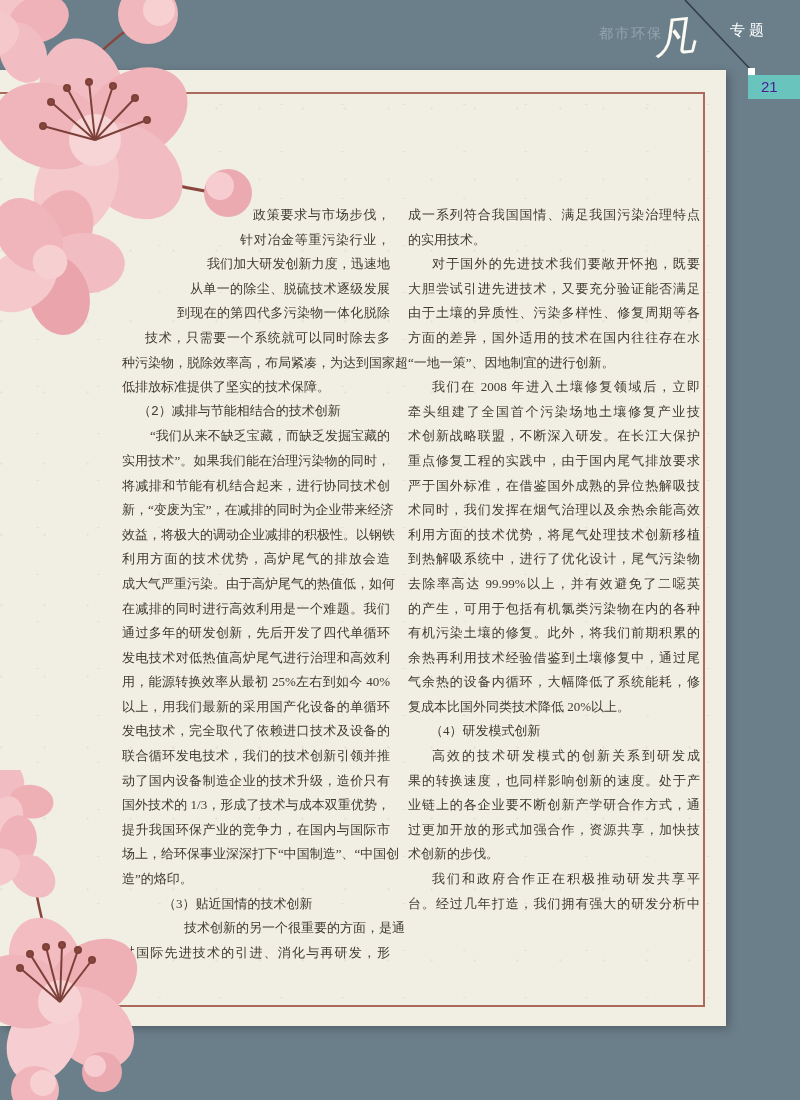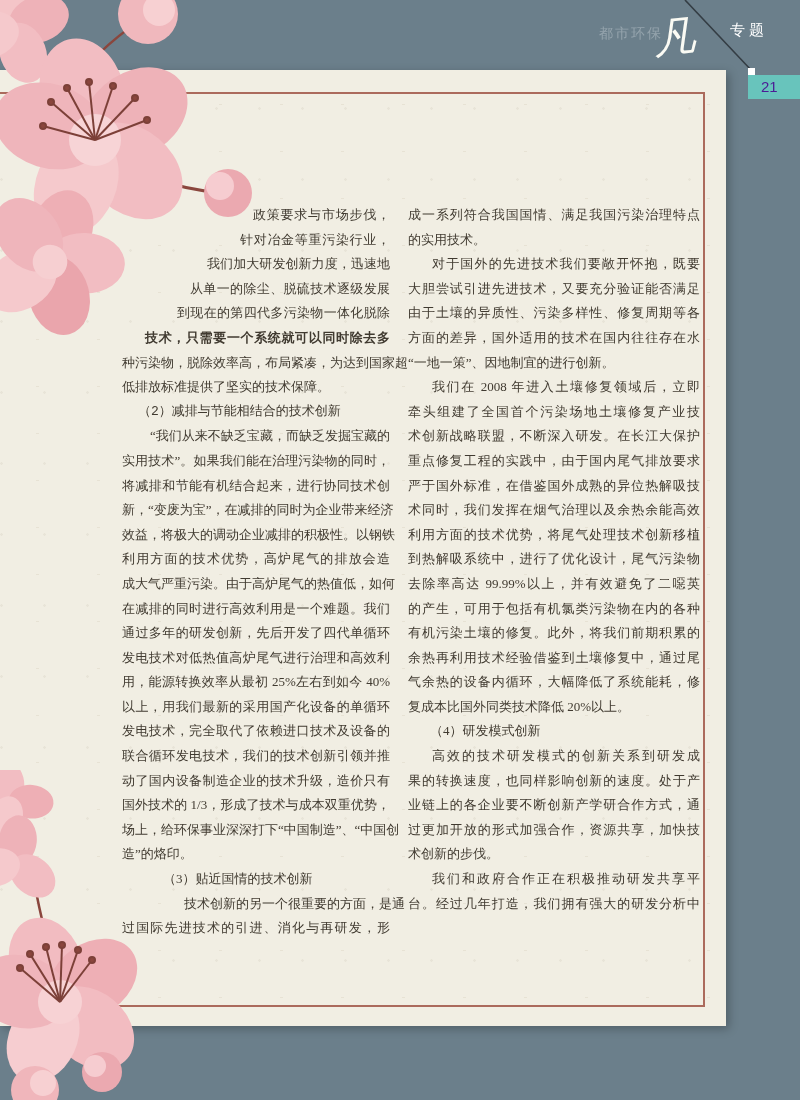--- a/index.html
+++ b/index.html
@@ -79,40 +79,41 @@
 
 <div class="page">
   <div class="speckle"></div>
   <div class="frame"></div>
   <div class="col col-left">
       <div class="line" style="padding-left: 131px;">政策要求与市场步伐，</div>
       <div class="line" style="padding-left: 118px;">针对冶金等重污染行业，</div>
       <div class="line" style="padding-left: 85px;">我们加大研发创新力度，迅速地</div>
       <div class="line" style="padding-left: 68px;">从单一的除尘、脱硫技术逐级发展</div>
       <div class="line" style="padding-left: 55px;">到现在的第四代多污染物一体化脱除</div>
-      <div class="line" style="padding-left: 23px; font-weight: bold;">技术，只需要一个系统就可以同时除去多</div>
+      <div class="line" style="padding-left: 23px;">技术，只需要一个系统就可以同时除去多</div>
       <div class="line">种污染物，脱除效率高，布局紧凑，为达到国家超</div>
       <div class="line end">低排放标准提供了坚实的技术保障。</div>
       <div class="line end" style="padding-left: 16px; font-family: Liberation Mono, monospace;">（2）减排与节能相结合的技术创新</div>
       <div class="line" style="padding-left: 28px;">“我们从来不缺乏宝藏，而缺乏发掘宝藏的</div>
       <div class="line">实用技术”。如果我们能在治理污染物的同时，</div>
       <div class="line">将减排和节能有机结合起来，进行协同技术创</div>
       <div class="line">新，“变废为宝”，在减排的同时为企业带来经济</div>
       <div class="line">效益，将极大的调动企业减排的积极性。以钢铁</div>
       <div class="line">利用方面的技术优势，高炉尾气的排放会造</div>
       <div class="line">成大气严重污染。由于高炉尾气的热值低，如何</div>
       <div class="line">在减排的同时进行高效利用是一个难题。我们</div>
       <div class="line">通过多年的研发创新，先后开发了四代单循环</div>
       <div class="line">发电技术对低热值高炉尾气进行治理和高效利</div>
       <div class="line">用，能源转换效率从最初 25%左右到如今 40%</div>
       <div class="line">以上，用我们最新的采用国产化设备的单循环</div>
       <div class="line">发电技术，完全取代了依赖进口技术及设备的</div>
       <div class="line">联合循环发电技术，我们的技术创新引领并推</div>
       <div class="line">动了国内设备制造企业的技术升级，造价只有</div>
       <div class="line">国外技术的 1/3，形成了技术与成本双重优势，</div>
+      <div class="line">提升我国环保产业的竞争力，在国内与国际市</div>
       <div class="line">场上，给环保事业深深打下“中国制造”、“中国创</div>
       <div class="line end">造”的烙印。</div>
       <div class="line end" style="padding-left: 41px;">（3）贴近国情的技术创新</div>
       <div class="line" style="padding-left: 62px;">技术创新的另一个很重要的方面，是通</div>
       <div class="line">过国际先进技术的引进、消化与再研发，形</div>
     </div>
   <div class="col col-right">
       <div class="line">成一系列符合我国国情、满足我国污染治理特点</div>
       <div class="line end">的实用技术。</div>
       <div class="line" style="padding-left: 24px;">对于国外的先进技术我们要敞开怀抱，既要</div>

